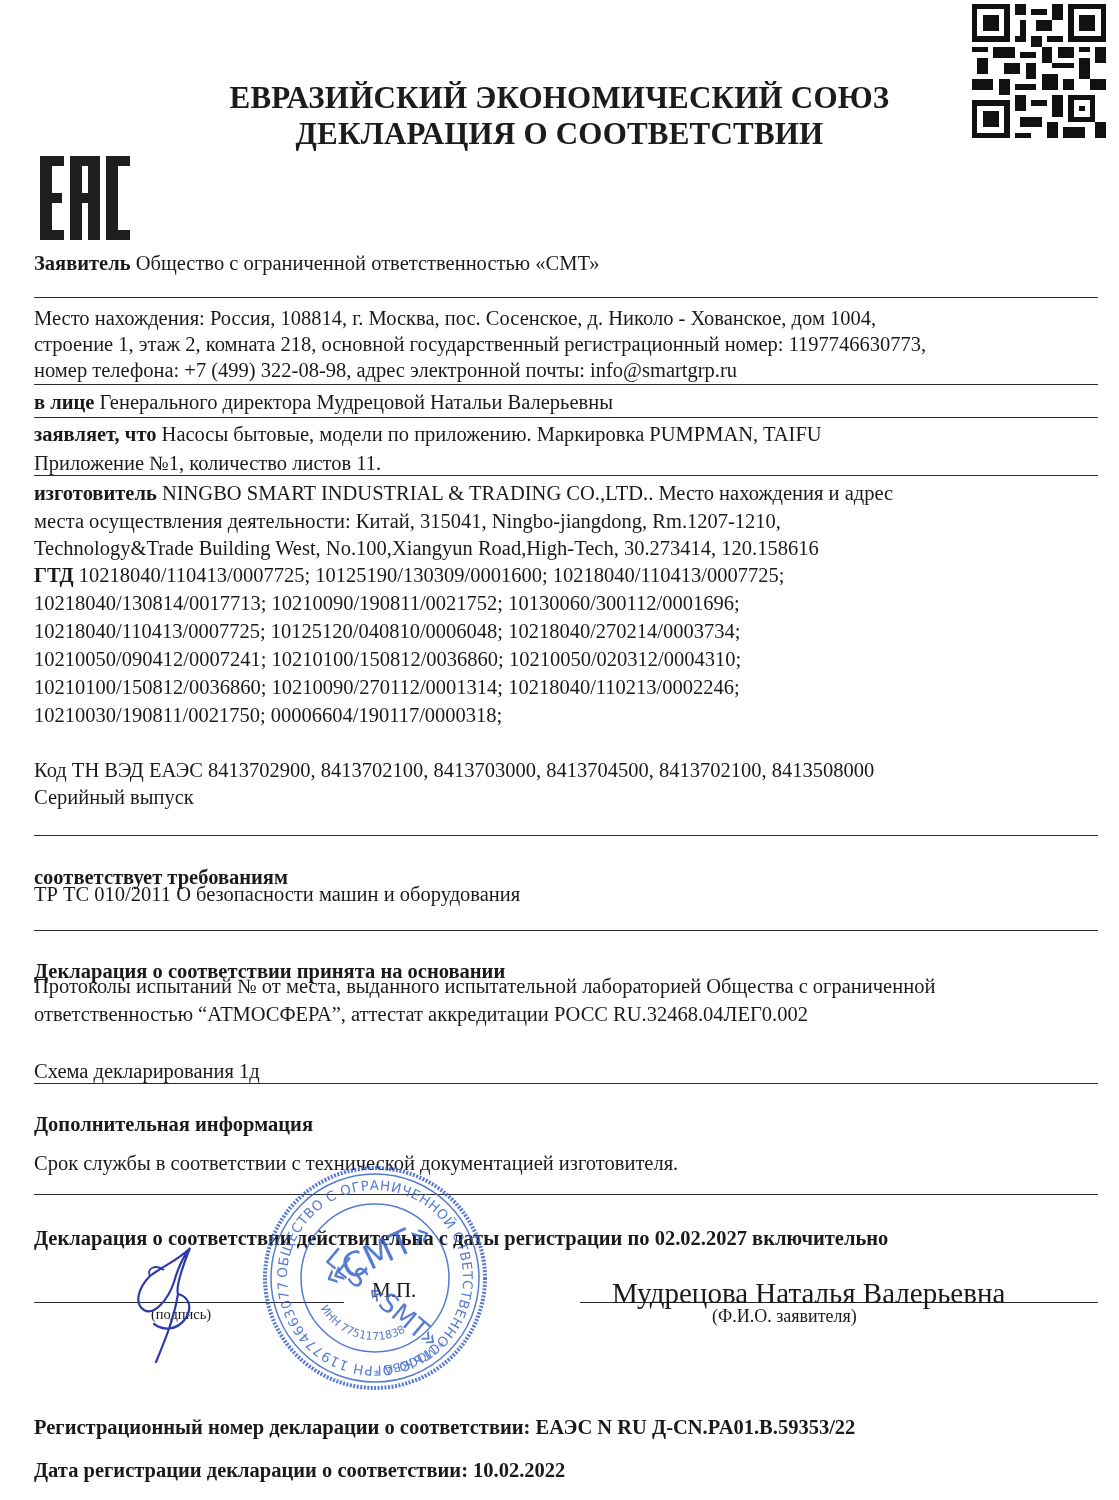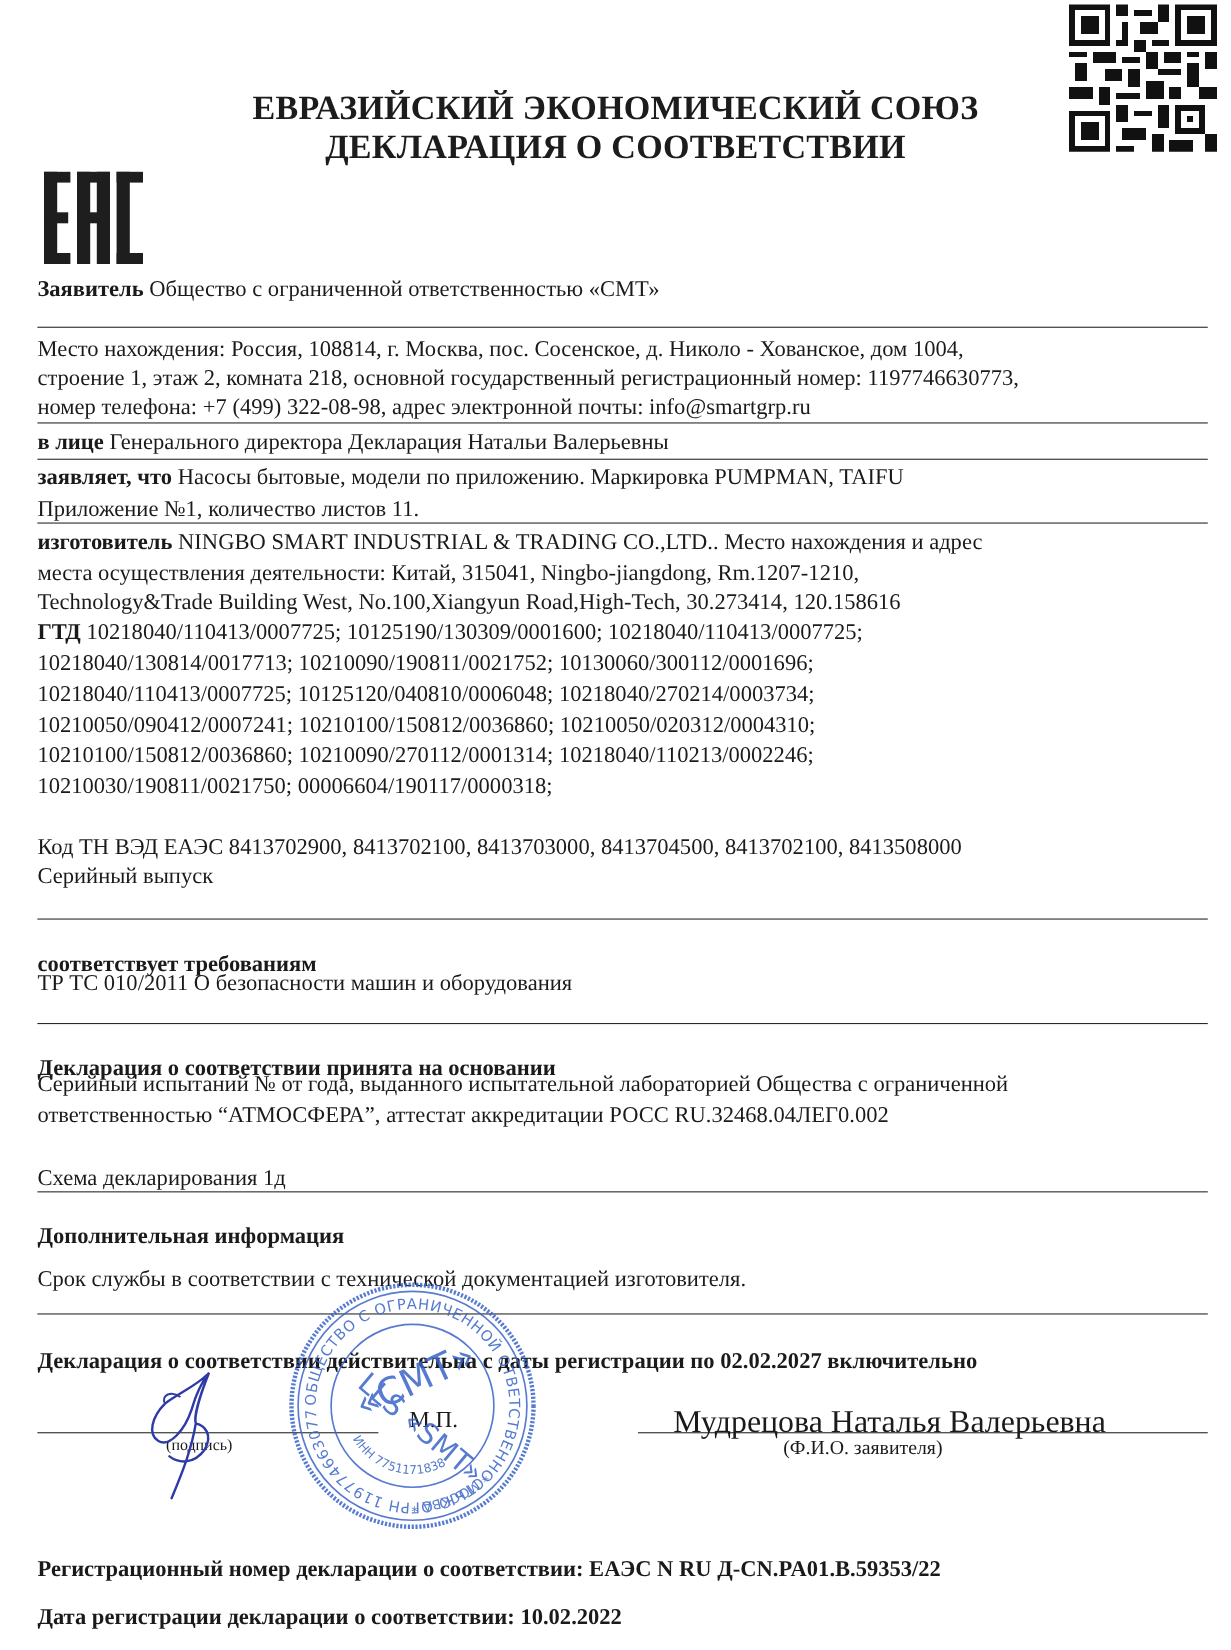--- a/index.html
+++ b/index.html
@@ -96,21 +96,21 @@
   <span class="b">Заявитель</span>
   <span>Общество с ограниченной ответственностью «СМТ»</span>
 </div>
 <div class="rule" style="top:297px"></div>
 <div class="abs line" style="top:305px">Место нахождения: Россия, 108814, г. Москва, пос. Сосенское, д. Николо - Хованское, дом 1004,</div>
 <div class="abs line" style="top:331px">строение 1, этаж 2, комната 218, основной государственный регистрационный номер: 1197746630773,</div>
 <div class="abs line" style="top:357px">номер телефона: +7 (499) 322-08-98, адрес электронной почты: info@smartgrp.ru</div>
 <div class="rule" style="top:384px"></div>
 <div class="abs line" style="top:389px">
   <span class="b">в лице</span>
-  <span>Генерального директора Декларация Натальи Валерьевны</span>
+  <span>Генерального директора Мудрецовой Натальи Валерьевны</span>
 </div>
 <div class="rule" style="top:417px"></div>
 
 <div class="abs line" style="top:421px">
   <span class="b">заявляет, что</span>
   <span>Насосы бытовые, модели по приложению. Маркировка PUMPMAN, TAIFU</span>
 </div>
 <div class="abs line" style="top:450px">Приложение №1, количество листов 11.</div>
 <div class="rule" style="top:475px"></div>
 
@@ -133,21 +133,21 @@
 
 <div class="abs line" style="top:757px">Код ТН ВЭД ЕАЭС 8413702900, 8413702100, 8413703000, 8413704500, 8413702100, 8413508000</div>
 <div class="abs line" style="top:784px">Серийный выпуск</div>
 <div class="rule" style="top:835px"></div>
 
 <div class="abs line b" style="top:840px">соответствует требованиям</div>
 <div class="abs line" style="top:881px">ТР ТС 010/2011 О безопасности машин и оборудования</div>
 <div class="rule" style="top:930px"></div>
 
 <div class="abs line b" style="top:934px">Декларация о соответствии принята на основании</div>
-<div class="abs line" style="top:973px">Серийный испытаний № от года, выданного испытательной лабораторией Общества с ограниченной</div>
+<div class="abs line" style="top:973px">Протоколы испытаний № от места, выданного испытательной лабораторией Общества с ограниченной</div>
 <div class="abs line" style="top:1001px">ответственностью “АТМОСФЕРА”, аттестат аккредитации  РОСС RU.32468.04ЛЕГ0.002</div>
 
 <div class="abs line" style="top:1058px">Схема декларирования 1д</div>
 <div class="rule" style="top:1083px"></div>
 
 <div class="abs line b" style="top:1087px">Дополнительная информация</div>
 <div class="abs line" style="top:1150px">Срок  службы  в соответствии с технической документацией изготовителя.</div>
 <div class="rule" style="top:1194px"></div>
 
 <div class="abs line b" style="top:1201px">Декларация о соответствии  действительна с даты регистрации по 02.02.2027 включительно</div>

